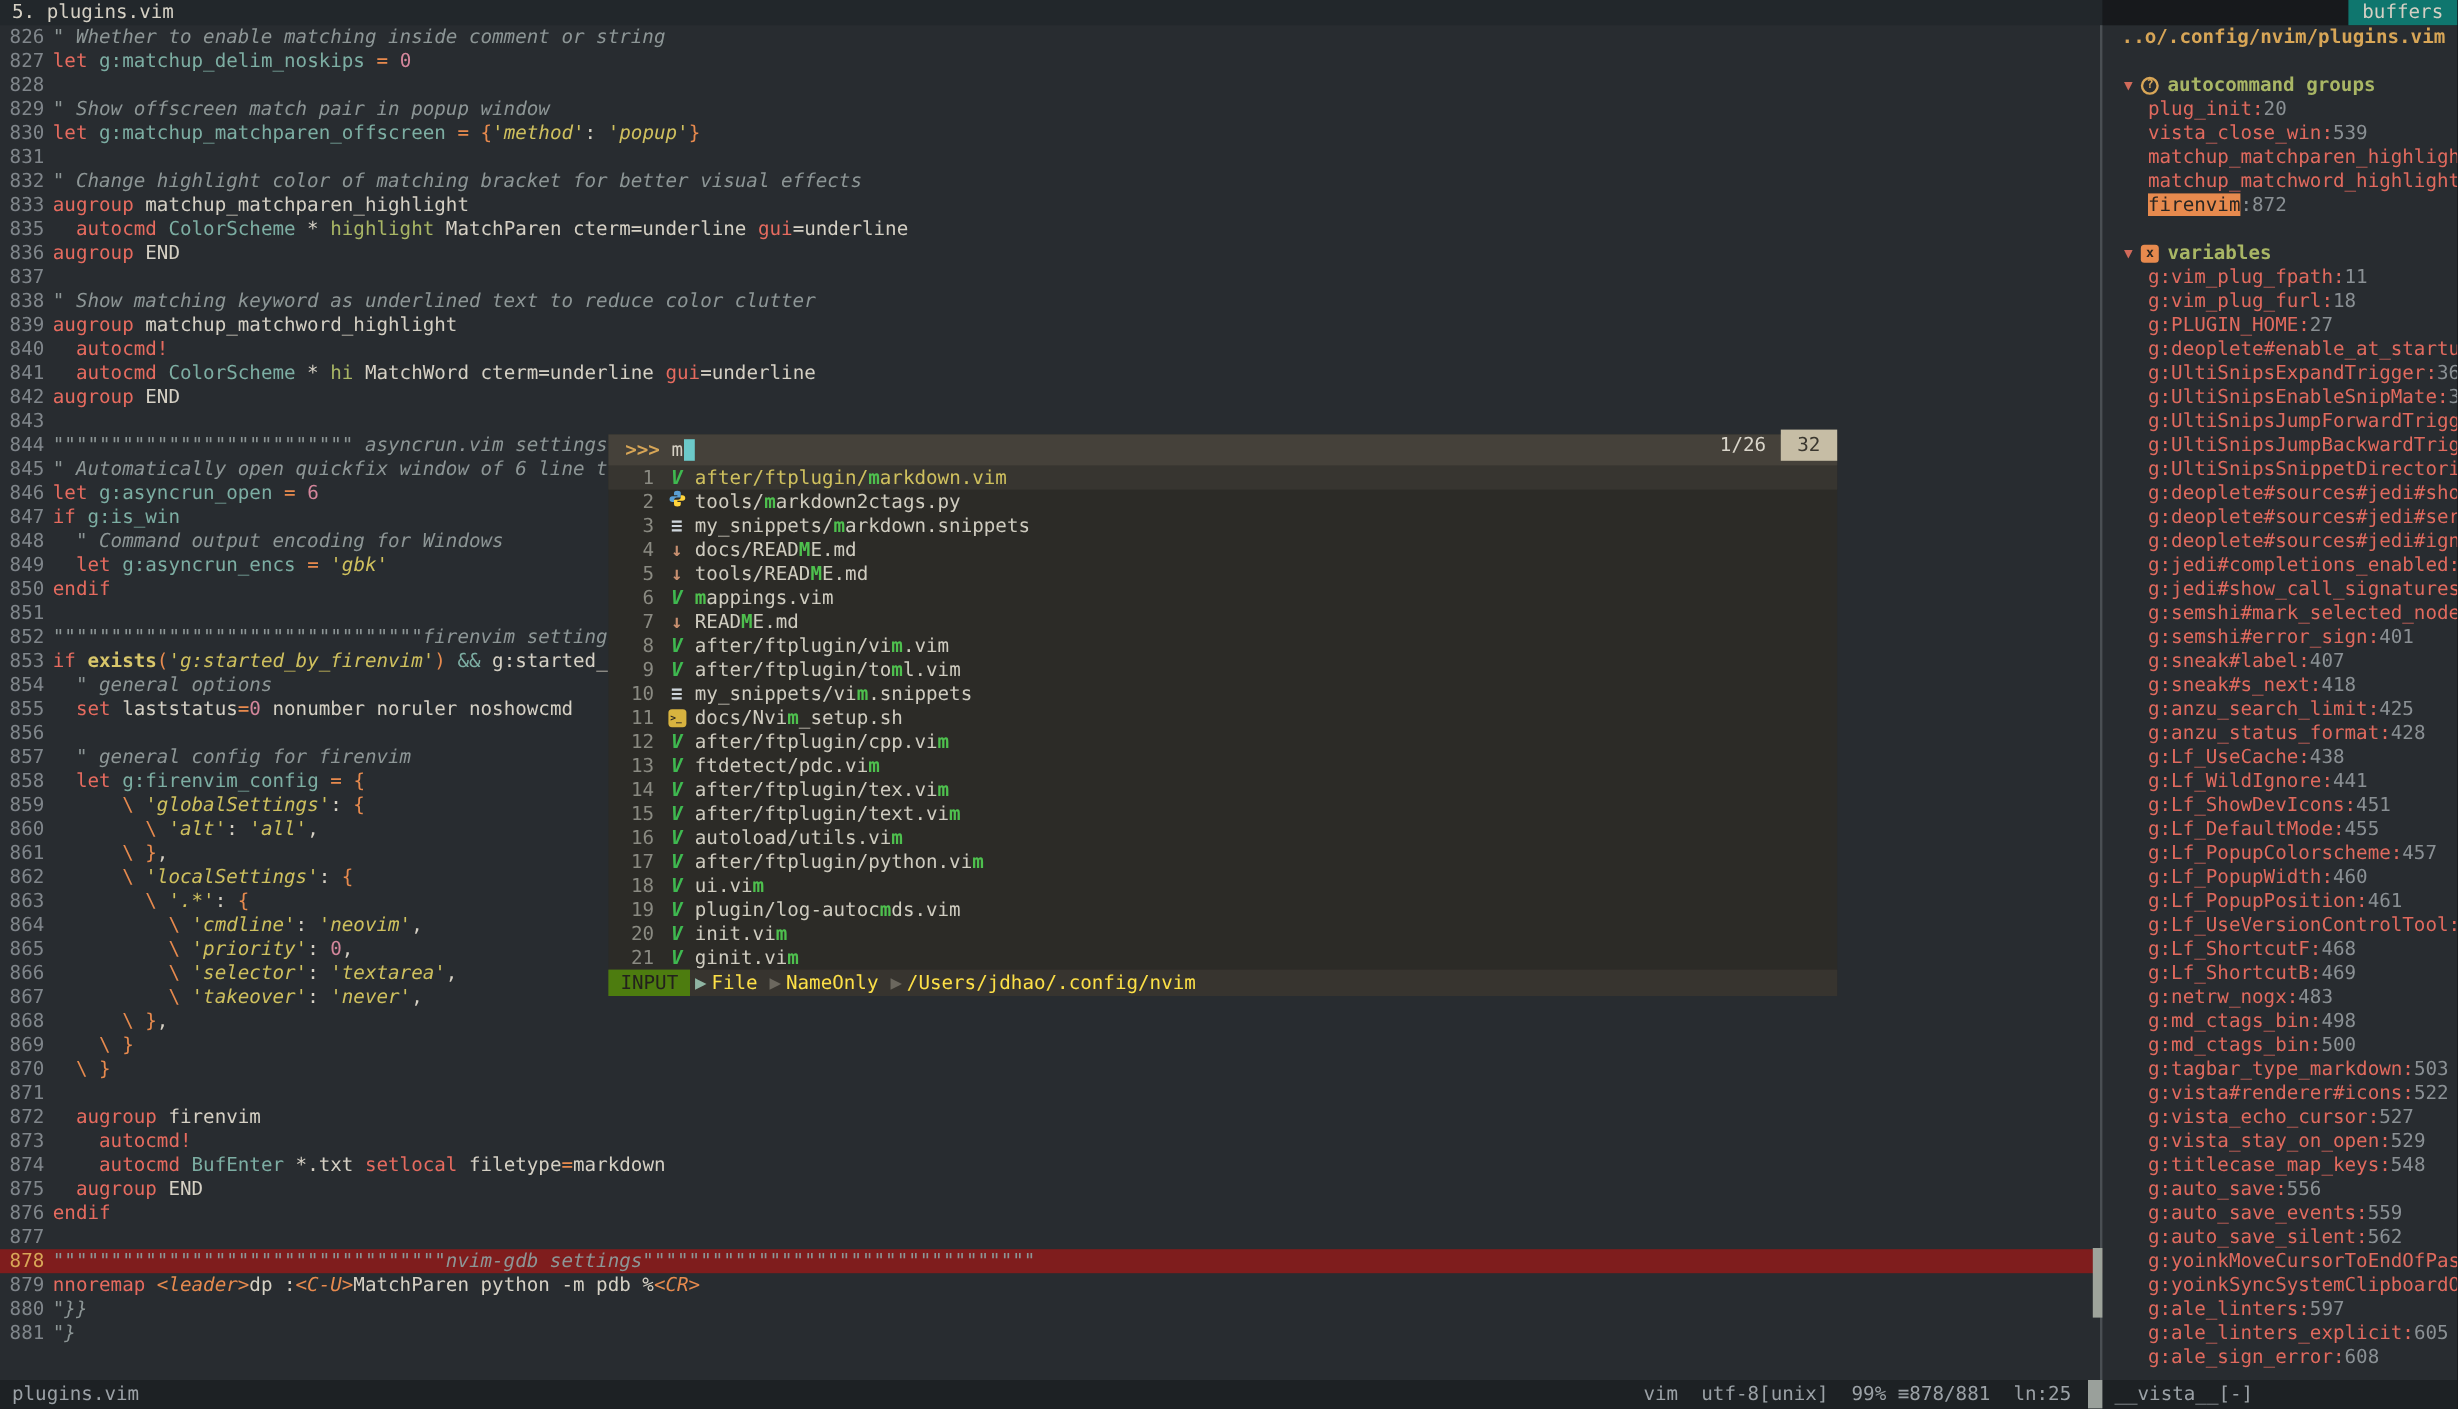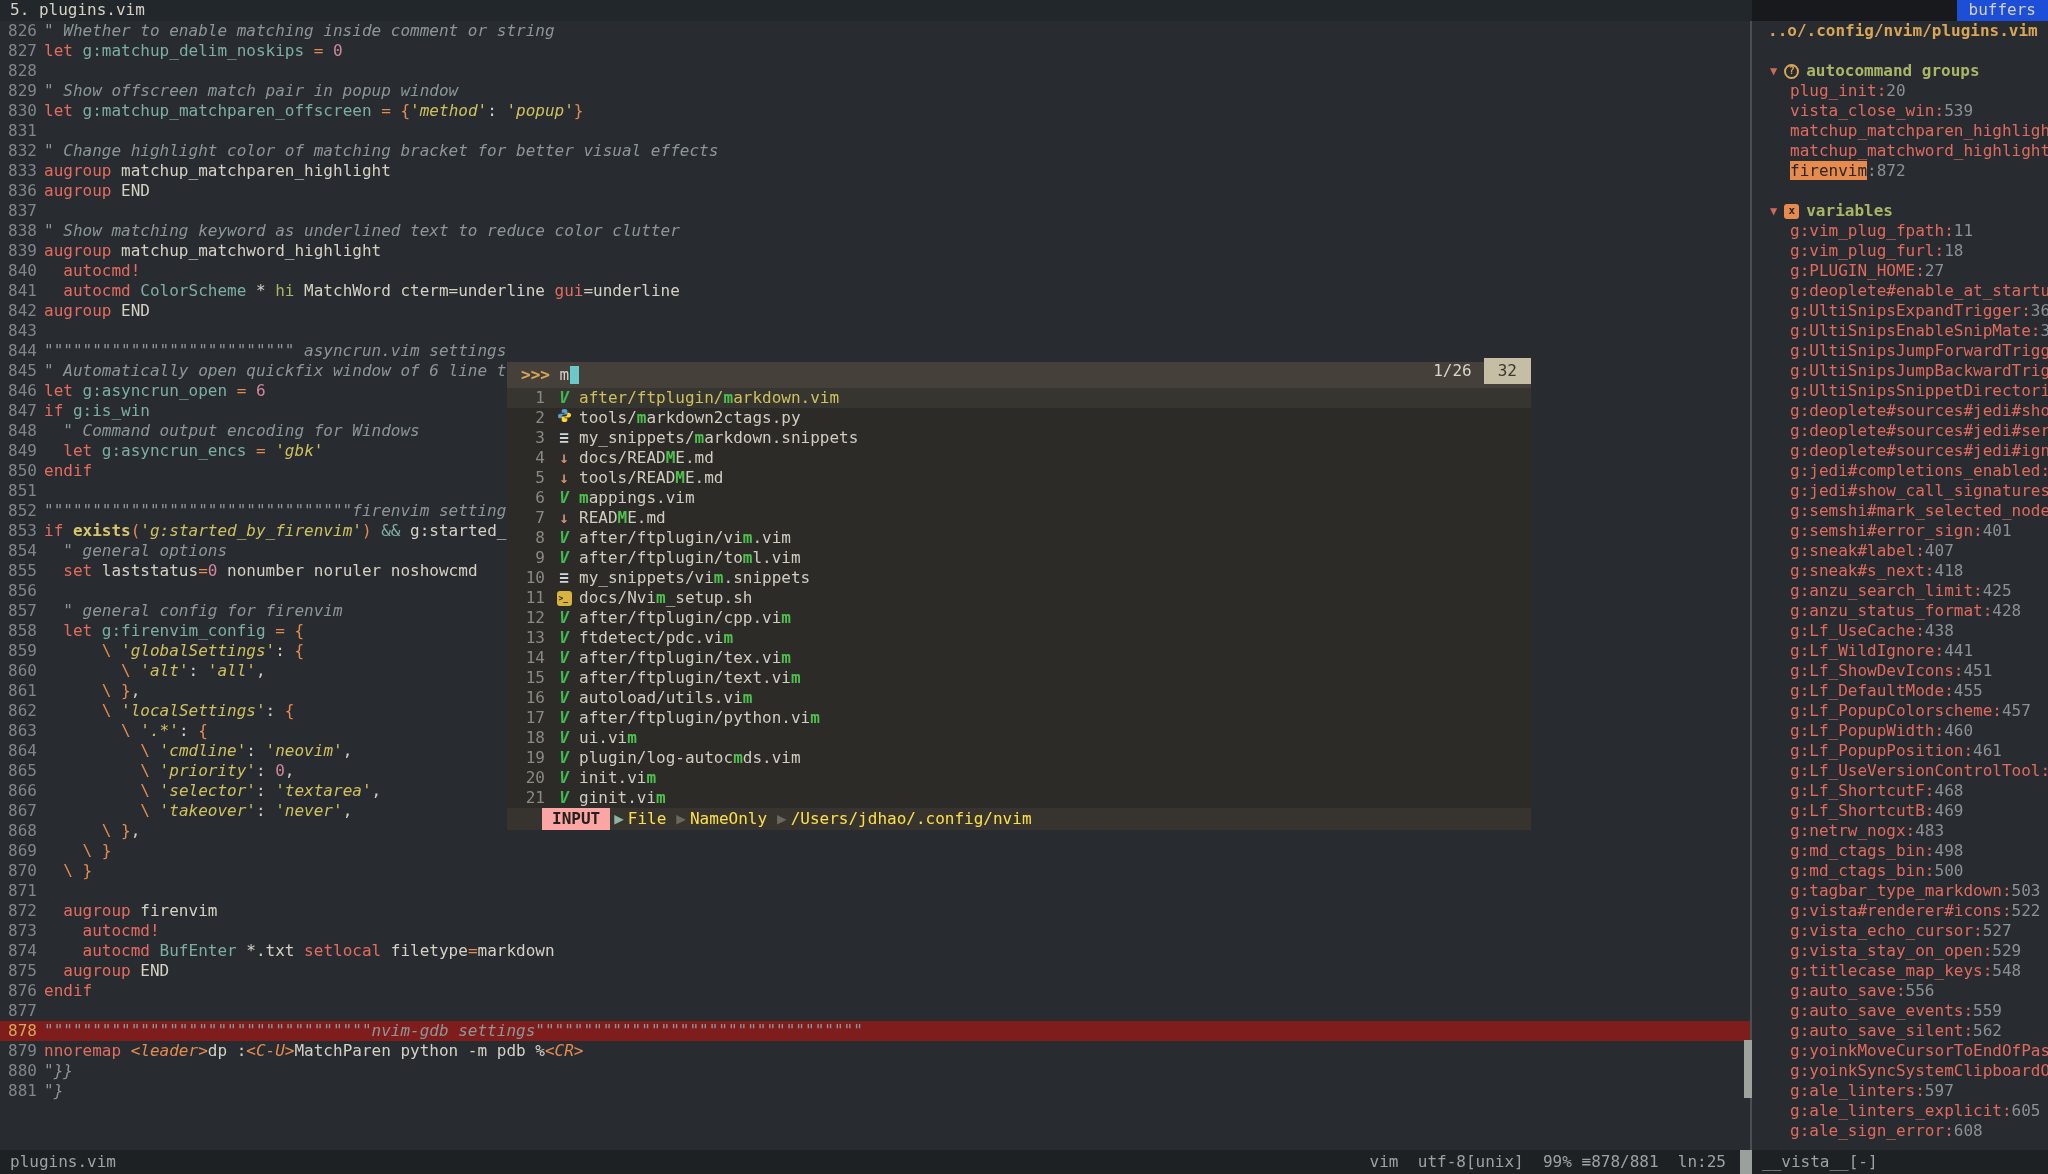--- a/index.html
+++ b/index.html
@@ -5,21 +5,21 @@
 <style>
   html,body{margin:0;padding:0;background:#111;}
   #screen{position:relative;width:2048px;height:1174px;background:#282c30;overflow:hidden;
           font-family:"DejaVu Sans Mono",monospace;font-size:16px;line-height:20px;color:#d5d0c4;}
   #screen *{box-sizing:border-box;}
 
   
   #tabline{position:absolute;left:0;top:0;width:100%;height:21px;background:#22272b;}
   #tab-title{position:absolute;left:10px;top:0;color:#d5d0c4;white-space:pre;}
   #tabline-right{position:absolute;left:1752px;top:0;right:0;height:21px;background:#17191c;}
-  #buffers-tab{position:absolute;right:0;top:0;height:21px;padding:0 12px;background:#1d4ed8;color:#d5d0c4;}
+  #buffers-tab{position:absolute;right:0;top:0;height:21px;padding:0 12px;background:#0f766e;color:#d5d0c4;}
 
   
   #editor{position:absolute;left:0;top:21px;width:1752px;height:1129px;overflow:hidden;}
   .ed-row{position:relative;height:20px;white-space:pre;}
   .ed-row.cursorline{background:#7f1d1d;}
   .lnum{display:inline-block;width:44px;text-align:left;padding-left:8px;color:#80868b;}
   .lnum-cur{color:#d8a657;}
   .tk-c{color:#8d9696;font-style:italic}
   .tk-k{color:#e66b5f}
   .tk-id{color:#7daea3}
@@ -46,21 +46,21 @@
   .pp-icon{display:inline-flex;width:18px;justify-content:center;margin-right:6px;flex:none;align-items:center;}
   .pseg-p{color:#cfccc0}
   .pseg-m{color:#4ec04e;font-weight:bold}
   .pseg-y{color:#cfc05e}
   .icon-vim{color:#3fb950;font-weight:bold;font-style:italic;}
   .icon-md{color:#c89070;font-weight:bold;}
   .icon-snip{color:#cfd6dc;font-weight:bold;}
   .icon-sh{width:15px;height:15px;background:#d8b33f;border-radius:3px;color:#2a2622;font-size:8px;font-weight:bold;
            display:inline-flex;align-items:center;justify-content:flex-start;padding-left:2px;line-height:15px;}
   #popup-status{position:absolute;left:0;bottom:0;width:100%;height:22px;background:#37342f;display:flex;align-items:center;}
-  #lf-mode{background:#fca5a5;color:#23211d;font-weight:bold;height:22px;display:flex;align-items:center;padding:0 10px;margin-left:35px;}
+  #lf-mode{background:#4d7c0f;color:#23211d;font-weight:normal;height:22px;display:flex;align-items:center;padding:0 10px;}
   .lf-sep{color:#8fb5a3;padding:0 4px;}
   .lf-sep2{color:#6b675e;padding:0 4px;}
   .lf-seg{color:#fde047;padding-right:6px;white-space:pre;}
 
   
   #vsep{position:absolute;left:1750px;top:21px;width:2px;height:1129px;background:#4a4f53;}
   #vscroll{position:absolute;left:1744px;top:1040px;width:8px;height:58px;background:#9ea49b;}
   #sidebar{position:absolute;left:1756px;top:21px;width:292px;height:1129px;overflow:hidden;}
   .sb-row{height:20px;white-space:pre;overflow:hidden;}
   #sb-title{color:#d8a657;font-weight:bold;padding-left:12px;height:20px;white-space:pre;}
@@ -97,20 +97,21 @@
   <div id="editor">
     <div>
         <div class="ed-row"><span class="lnum">826</span><span class="tk-c">" Whether to enable matching inside comment or string</span></div>
         <div class="ed-row"><span class="lnum">827</span><span class="tk-k">let</span><span class="tk-w"> </span><span class="tk-id">g:matchup_delim_noskips</span><span class="tk-w"> </span><span class="tk-o">=</span><span class="tk-w"> </span><span class="tk-n">0</span></div>
         <div class="ed-row"><span class="lnum">828</span></div>
         <div class="ed-row"><span class="lnum">829</span><span class="tk-c">" Show offscreen match pair in popup window</span></div>
         <div class="ed-row"><span class="lnum">830</span><span class="tk-k">let</span><span class="tk-w"> </span><span class="tk-id">g:matchup_matchparen_offscreen</span><span class="tk-w"> </span><span class="tk-o">=</span><span class="tk-w"> </span><span class="tk-o">{</span><span class="tk-s">'method'</span><span class="tk-w">: </span><span class="tk-s">'popup'</span><span class="tk-o">}</span></div>
         <div class="ed-row"><span class="lnum">831</span></div>
         <div class="ed-row"><span class="lnum">832</span><span class="tk-c">" Change highlight color of matching bracket for better visual effects</span></div>
         <div class="ed-row"><span class="lnum">833</span><span class="tk-k">augroup</span><span class="tk-w"> matchup_matchparen_highlight</span></div>
+        <div class="ed-row"><span class="lnum">835</span><span class="tk-k">  autocmd</span><span class="tk-id"> ColorScheme</span><span class="tk-w"> * </span><span class="tk-g">highlight</span><span class="tk-w"> MatchParen cterm=underline </span><span class="tk-k">gui</span><span class="tk-w">=underline</span></div>
         <div class="ed-row"><span class="lnum">836</span><span class="tk-k">augroup</span><span class="tk-w"> END</span></div>
         <div class="ed-row"><span class="lnum">837</span></div>
         <div class="ed-row"><span class="lnum">838</span><span class="tk-c">" Show matching keyword as underlined text to reduce color clutter</span></div>
         <div class="ed-row"><span class="lnum">839</span><span class="tk-k">augroup</span><span class="tk-w"> matchup_matchword_highlight</span></div>
         <div class="ed-row"><span class="lnum">840</span><span class="tk-k">  autocmd!</span></div>
         <div class="ed-row"><span class="lnum">841</span><span class="tk-k">  autocmd</span><span class="tk-id"> ColorScheme</span><span class="tk-w"> * </span><span class="tk-g">hi</span><span class="tk-w"> MatchWord cterm=underline </span><span class="tk-k">gui</span><span class="tk-w">=underline</span></div>
         <div class="ed-row"><span class="lnum">842</span><span class="tk-k">augroup</span><span class="tk-w"> END</span></div>
         <div class="ed-row"><span class="lnum">843</span></div>
         <div class="ed-row"><span class="lnum">844</span><span class="tk-c">""""""""""""""""""""""""""</span><span class="tk-c"> asyncrun.vim settings</span></div>
         <div class="ed-row"><span class="lnum">845</span><span class="tk-c">" Automatically open quickfix window of 6 line t</span></div>

